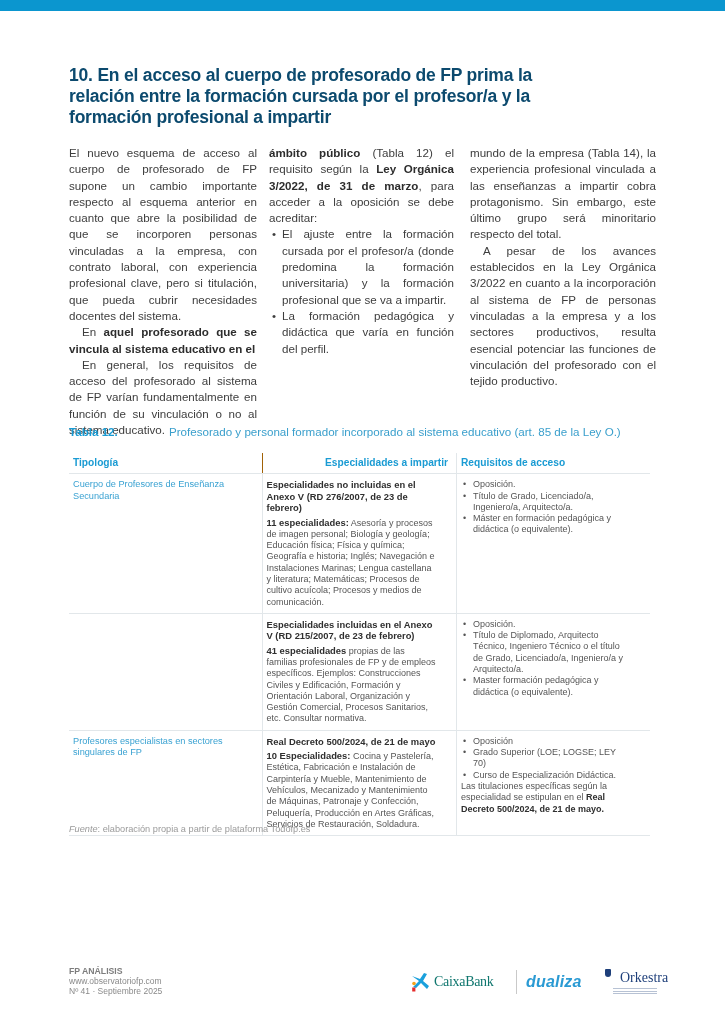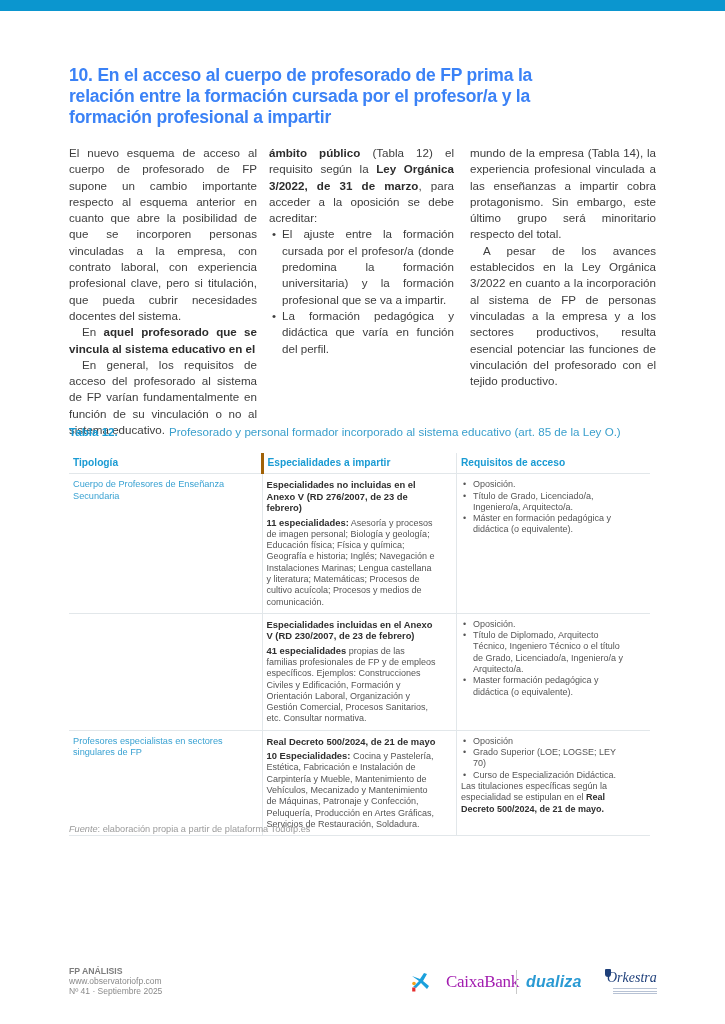--- a/index.html
+++ b/index.html
@@ -1,21 +1,21 @@
 <!DOCTYPE html>
 <html><head>
 <meta charset="utf-8">
 <style>
   html, body { margin: 0; padding: 0; background: #ffffff; }
   body { width: 725px; height: 1024px; position: relative; overflow: hidden;
     font-family: "Liberation Sans", sans-serif; color: #3c3c3c; }
   .topbar { position: absolute; left: 0; top: 0; width: 725px; height: 11px; background: #0b96cf; }
   .heading { position: absolute; left: 69px; top: 65px; width: 520px; margin: 0;
     font-family: "Liberation Sans", sans-serif; font-weight: bold; font-size: 17.5px; line-height: 21px;
-    color: #3b82f6; letter-spacing: -0.2px; }
+    color: #0c4a6e; letter-spacing: -0.2px; }
   .col { position: absolute; top: 145px; font-size: 11.6px; line-height: 16.3px; color: #3d3d3d; text-align: justify; }
   .col p { margin: 0; }
   .col p.indent { text-indent: 13px; }
   .col b { color: #2d2d2d; }
   .col1 { left: 69px; width: 188px; }
   .col2 { left: 269px; width: 185px; }
   .col3 { left: 470px; width: 186px; }
   .col ul { margin: 0; padding: 0; list-style: none; }
   .col ul li { position: relative; padding-left: 13px; }
   .col ul li::before { content: "\2022"; position: absolute; left: 3px; top: 0; }
@@ -25,43 +25,43 @@
   .table-caption span.t { color: #3a9fcc; padding-left: 48px; }
 
   table.t12 { position: absolute; left: 69px; top: 453px; width: 581px; border-collapse: collapse;
     font-size: 9px; line-height: 11.3px; color: #555555; }
   table.t12 th { text-align: left; font-weight: bold; font-size: 10.2px; color: #1a9bd3;
     padding: 4px 8px 5px 4px; border-bottom: 1px solid #e2e7ea; }
   table.t12 td { vertical-align: top; padding: 5px 20px 5px 4px; border-bottom: 1px solid #e2e7ea; }
   table.t12 td.c1 { width: 188px; color: #3aa2d2; font-size: 9.2px; }
   table.t12 td.c2 { width: 186px; border-left: 1px solid #e2e7ea; border-right: 1px solid #e2e7ea; margin-top: 36px; }
   table.t12 td.c3 { width: 185px; }
-  table.t12 th.h2 { border-left: 3px solid #a16207; border-right: 1px solid #e2e7ea; }
+  table.t12 th.h2 { border-left: 1px solid #a16207; border-right: 1px solid #e2e7ea; text-align: right; }
   .sub-title { font-weight: bold; color: #2f2f2f; font-size: 9.4px; line-height: 11.4px; margin-bottom: 3px; }
   .count { font-weight: bold; color: #2f2f2f; font-size: 9.4px; }
   .req ul { margin: 0; padding: 0; list-style: none; }
   .req ul li { position: relative; padding-left: 12px; }
   .req ul li::before { content: "\2022"; position: absolute; left: 2px; top: 0; }
   .req .note b { color: #2f2f2f; }
 
   .source { position: absolute; left: 69px; top: 824px; font-size: 9.2px; color: #9a9a9a; }
   .source i { font-style: italic; }
 
   .footer-left { position: absolute; left: 69px; top: 966px; font-size: 8.5px; line-height: 10.2px; color: #8a8a8a; }
   .footer-left .brand { font-weight: bold; color: #7d7d7d; font-size: 8.7px; }
 
   .logos { position: absolute; left: 408px; top: 966px; height: 34px; width: 260px; }
   .caixa { position: absolute; left: 2px; top: 5px; height: 22px; display: flex; align-items: center; }
   .caixa-star { width: 20px; height: 20px; position: relative; }
-  .caixa-name { font-family: "Liberation Serif", serif; font-size: 17px; color: #a21caf; margin-left: 16px; letter-spacing: -0.3px; }
+  .caixa-name { font-family: "Liberation Serif", serif; font-size: 14px; color: #0f766e; margin-left: 4px; letter-spacing: -0.3px; }
   .logo-divider { position: absolute; left: 108px; top: 4px; width: 1px; height: 24px; background: #c9c9c9; }
   .dualiza { position: absolute; left: 118px; top: 7px; font-size: 16px; font-weight: bold; font-style: italic; color: #2a9ad3; letter-spacing: 0.2px; }
   .orkestra { position: absolute; left: 197px; top: 2px; width: 62px; height: 30px; }
   .orkestra-mark { position: absolute; left: 0; top: 1px; width: 6px; height: 8px; background: #1e3f7a; border-radius: 1px 1px 3px 3px; }
-  .orkestra-name { position: absolute; left: 2px; top: 2px; font-family: "Liberation Serif", serif; font-size: 14px; color: #1e3f7a; font-style: italic; }
+  .orkestra-name { position: absolute; left: 15px; top: 2px; font-family: "Liberation Serif", serif; font-size: 14px; color: #1e3f7a; }
   .orkestra-sub { position: absolute; left: 8px; top: 20px; width: 44px; height: 7px;
     background: repeating-linear-gradient(to bottom, #b7c2d4 0 1px, transparent 1px 2.5px); }
 </style>
 </head>
 <body>
 
 <div class="topbar"></div>
 
 <h1 class="heading">10. En el acceso al cuerpo de profesorado de FP prima la relación entre la formación cursada por el profesor/a y la formación profesional a impartir</h1>
 
@@ -107,21 +107,21 @@
         <ul>
           <li>Oposición.</li>
           <li>Título de Grado, Licenciado/a, Ingeniero/a, Arquitecto/a.</li>
           <li>Máster en formación pedagógica y didáctica (o equivalente).</li>
         </ul>
       </td>
     </tr>
     <tr>
       <td class="c1"></td>
       <td class="c2">
-        <div class="sub-title">Especialidades incluidas en el Anexo V (RD 230/2007, de 23 de febrero)</div>
+        <div class="sub-title">Especialidades incluidas en el Anexo V (RD 215/2007, de 23 de febrero)</div>
         <div><span class="count">41 especialidades</span><span> propias de las familias profesionales de FP y de empleos específicos. Ejemplos: Construcciones Civiles y Edificación, Formación y Orientación Laboral, Organización y Gestión Comercial, Procesos Sanitarios, etc. Consultar normativa.</span></div>
       </td>
       <td class="c3 req">
         <ul>
           <li>Oposición.</li>
           <li>Título de Diplomado, Arquitecto Técnico, Ingeniero Técnico o el título de Grado, Licenciado/a, Ingeniero/a y Arquitecto/a.</li>
           <li>Master formación pedagógica y didáctica (o equivalente).</li>
         </ul>
       </td>
     </tr>

